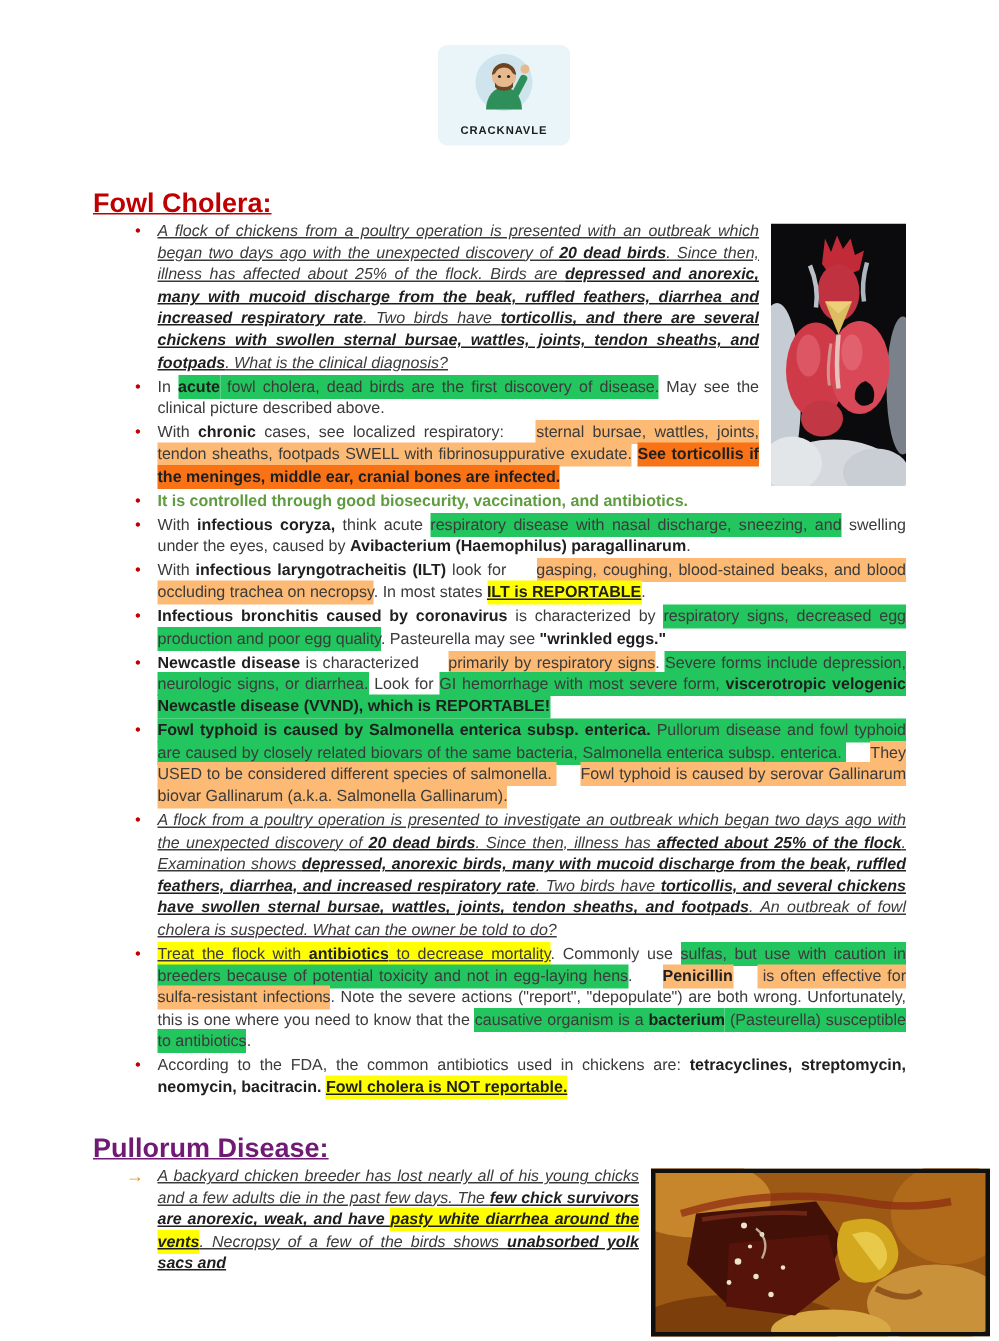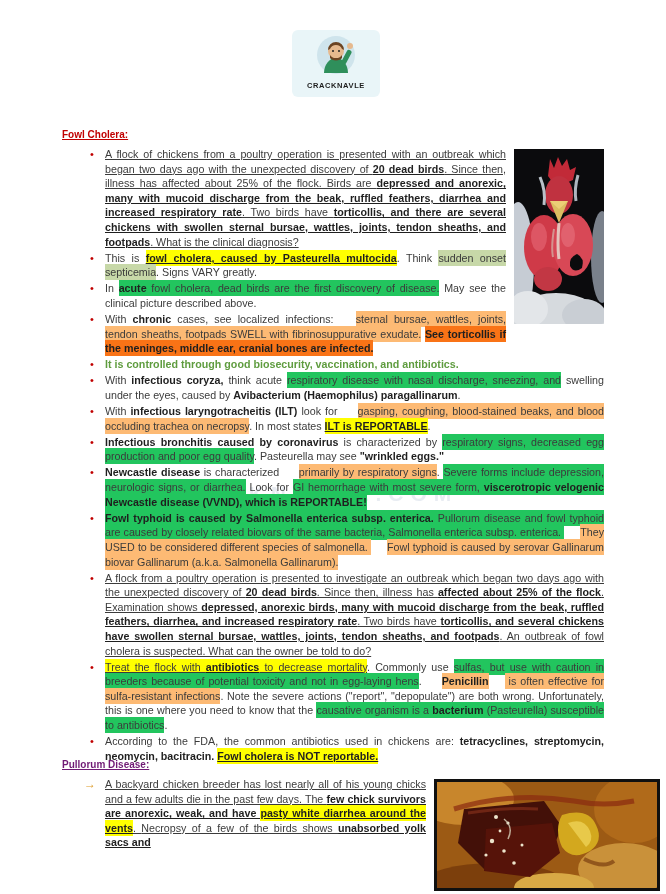--- a/index.html
+++ b/index.html
@@ -17,37 +17,37 @@
   
   .watermark{
     position:absolute; left:160px; top:482px; z-index:0;
     font-size:21px; font-weight:bold; letter-spacing:7px;
     color:rgba(120,140,175,0.17); white-space:nowrap;
   }
   
   .section{position:absolute; left:62px; z-index:1;}
   .sec-fowl{top:127px; width:542px;}
   .sec-pullorum{top:757px; width:598px;}
-  h2{font-size:10px; font-weight:bold; text-decoration:underline; margin:0 0 4px 0; line-height:16px;}
+  h2{font-size:18px; font-weight:bold; text-decoration:underline; margin:0 0 4px 0; line-height:16px;}
   .h-red{color:#C00000;}
   .h-gold{color:#701a75;}
   .li{
     position:relative; padding-left:43px; margin:0 0 1.5px 0;
     font-size:10.7px; line-height:14.6px; text-align:justify;
   }
   .li.dot::before{
     content:"\2022"; position:absolute; left:28px; top:0;
     color:#C00000; font-size:11px;
   }
   .li.arrow::before{
     content:"\2192"; position:absolute; left:22px; top:0;
     color:#DD9A27; font-size:12px; font-weight:bold;
   }
   .b{font-weight:bold; color:#1f1f1f;}
-  .i{}
+  .i{font-style:italic;}
   .u{text-decoration:underline;}
   .hy{background:#FFFF00;}
   .hg{background:#C7D8A8;}
   .ho{background:#22c55e;}
   .hp{background:#fdba74;margin-left:16px;}
   .hb{background:#f97316;}
   .hy,.hg,.ho,.hp,.hb{padding-top:2px; padding-bottom:2px;}
   .gt{color:#5F9C3F;font-weight:bold;}
   
   .float-img{float:right; margin:2px 0 6px 8px;}
@@ -102,23 +102,22 @@
           <path d="M40,80 q-3,18 -1,28" stroke="#d9cfc0" stroke-width="2" fill="none" opacity="0.6"></path>
           <path d="M63,105 q8,4 5,14 q-8,6 -12,-2 q-1,-9 7,-12 z" fill="#0b0b0d"></path>
           <ellipse cx="34" cy="130" rx="14" ry="12" fill="#c23744"></ellipse>
         </g>
         <ellipse cx="14" cy="160" rx="20" ry="18" fill="#e3e6e9"></ellipse>
         <ellipse cx="70" cy="166" rx="22" ry="16" fill="#c9ced4"></ellipse>
       </svg>
     </div>
     <div>
         <p class="li dot"><span class="i u">A flock of chickens from a poultry operation is presented with an outbreak which began two days ago with the unexpected discovery of </span><span class="b i u">20 dead birds</span><span class="i u">. Since then, illness has affected about 25% of the flock. Birds are </span><span class="b i u">depressed and anorexic, many with mucoid discharge from the beak, ruffled feathers, diarrhea and increased respiratory rate</span><span class="i u">. Two birds have </span><span class="b i u">torticollis, and there are several chickens with swollen sternal bursae, wattles, joints, tendon sheaths, and footpads</span><span class="i u">. What is the clinical diagnosis?</span></p>
-        <p class="li dot"><span>This is </span><span class="b u hy">fowl cholera, caused by Pasteurella multocida</span><span>. Think </span><span class="hg">sudden onset septicemia</span><span>. Signs VARY greatly.</span></p>
         <p class="li dot"><span>In </span><span class="b ho">acute</span><span class="ho"> fowl cholera, dead birds are the first discovery of disease.</span><span> May see the clinical picture described above.</span></p>
-        <p class="li dot"><span>With </span><span class="b">chronic</span><span> cases, see localized infections: </span><span class="hp">sternal bursae, wattles, joints, tendon sheaths, footpads SWELL with fibrinosuppurative exudate.</span><span> </span><span class="b hb">See torticollis if the meninges, middle ear, cranial bones are infected.</span></p>
+        <p class="li dot"><span>With </span><span class="b">chronic</span><span> cases, see localized respiratory: </span><span class="hp">sternal bursae, wattles, joints, tendon sheaths, footpads SWELL with fibrinosuppurative exudate.</span><span> </span><span class="b hb">See torticollis if the meninges, middle ear, cranial bones are infected.</span></p>
         <p class="li dot"><span class="gt">It is controlled through good biosecurity, vaccination, and antibiotics.</span></p>
         <p class="li dot"><span>With </span><span class="b">infectious coryza,</span><span> think acute </span><span class="ho">respiratory disease with nasal discharge, sneezing, and</span><span> swelling under the eyes, caused by </span><span class="b">Avibacterium (Haemophilus) paragallinarum</span><span>.</span></p>
         <p class="li dot"><span>With </span><span class="b">infectious laryngotracheitis (ILT)</span><span> look for </span><span class="hp">gasping, coughing, blood-stained beaks, and blood occluding trachea on necropsy</span><span>. In most states </span><span class="b u hy">ILT is REPORTABLE</span><span>.</span></p>
         <p class="li dot"><span class="b">Infectious bronchitis caused by coronavirus</span><span> is characterized by </span><span class="ho">respiratory signs, decreased egg production and poor egg quality</span><span>. Pasteurella may see </span><span class="b">"wrinkled eggs."</span></p>
         <p class="li dot"><span class="b">Newcastle disease</span><span> is characterized </span><span class="hp">primarily by respiratory signs</span><span>. </span><span class="ho">Severe forms include depression, neurologic signs, or diarrhea.</span><span> Look for </span><span class="ho">GI hemorrhage with most severe form, </span><span class="b ho">viscerotropic velogenic Newcastle disease (VVND), which is REPORTABLE!</span></p>
         <p class="li dot"><span class="b ho">Fowl typhoid is caused by Salmonella enterica subsp. enterica.</span><span class="ho"> Pullorum disease and fowl typhoid are caused by closely related biovars of the same bacteria, Salmonella enterica subsp. enterica. </span><span class="hp">They USED to be considered different species of salmonella. </span><span class="hp">Fowl typhoid is caused by serovar Gallinarum biovar Gallinarum (a.k.a. Salmonella Gallinarum).</span></p>
         <p class="li dot"><span class="i u">A flock from a poultry operation is presented to investigate an outbreak which began two days ago with the unexpected discovery of </span><span class="b i u">20 dead birds</span><span class="i u">. Since then, illness has </span><span class="b i u">affected about 25% of the flock</span><span class="i u">. Examination shows </span><span class="b i u">depressed, anorexic birds, many with mucoid discharge from the beak, ruffled feathers, diarrhea, and increased respiratory rate</span><span class="i u">. Two birds have </span><span class="b i u">torticollis, and several chickens have swollen sternal bursae, wattles, joints, tendon sheaths, and footpads</span><span class="i u">. An outbreak of fowl cholera is suspected. What can the owner be told to do?</span></p>
         <p class="li dot"><span class="u hy">Treat the flock with </span><span class="b u hy">antibiotics</span><span class="u hy"> to decrease mortality</span><span>. Commonly use </span><span class="ho">sulfas, but use with caution in breeders because of potential toxicity and not in egg-laying hens</span><span>. </span><span class="b hp">Penicillin</span><span class="hp"> is often effective for sulfa-resistant infections</span><span>. Note the severe actions ("report", "depopulate") are both wrong. Unfortunately, this is one where you need to know that the </span><span class="ho">causative organism is a </span><span class="b ho">bacterium</span><span class="ho"> (Pasteurella) susceptible to antibiotics</span><span>.</span></p>
         <p class="li dot"><span>According to the FDA, the common antibiotics used in chickens are: </span><span class="b">tetracyclines, streptomycin, neomycin, bacitracin.</span><span> </span><span class="b u hy">Fowl cholera is NOT reportable.</span></p>
       </div>

